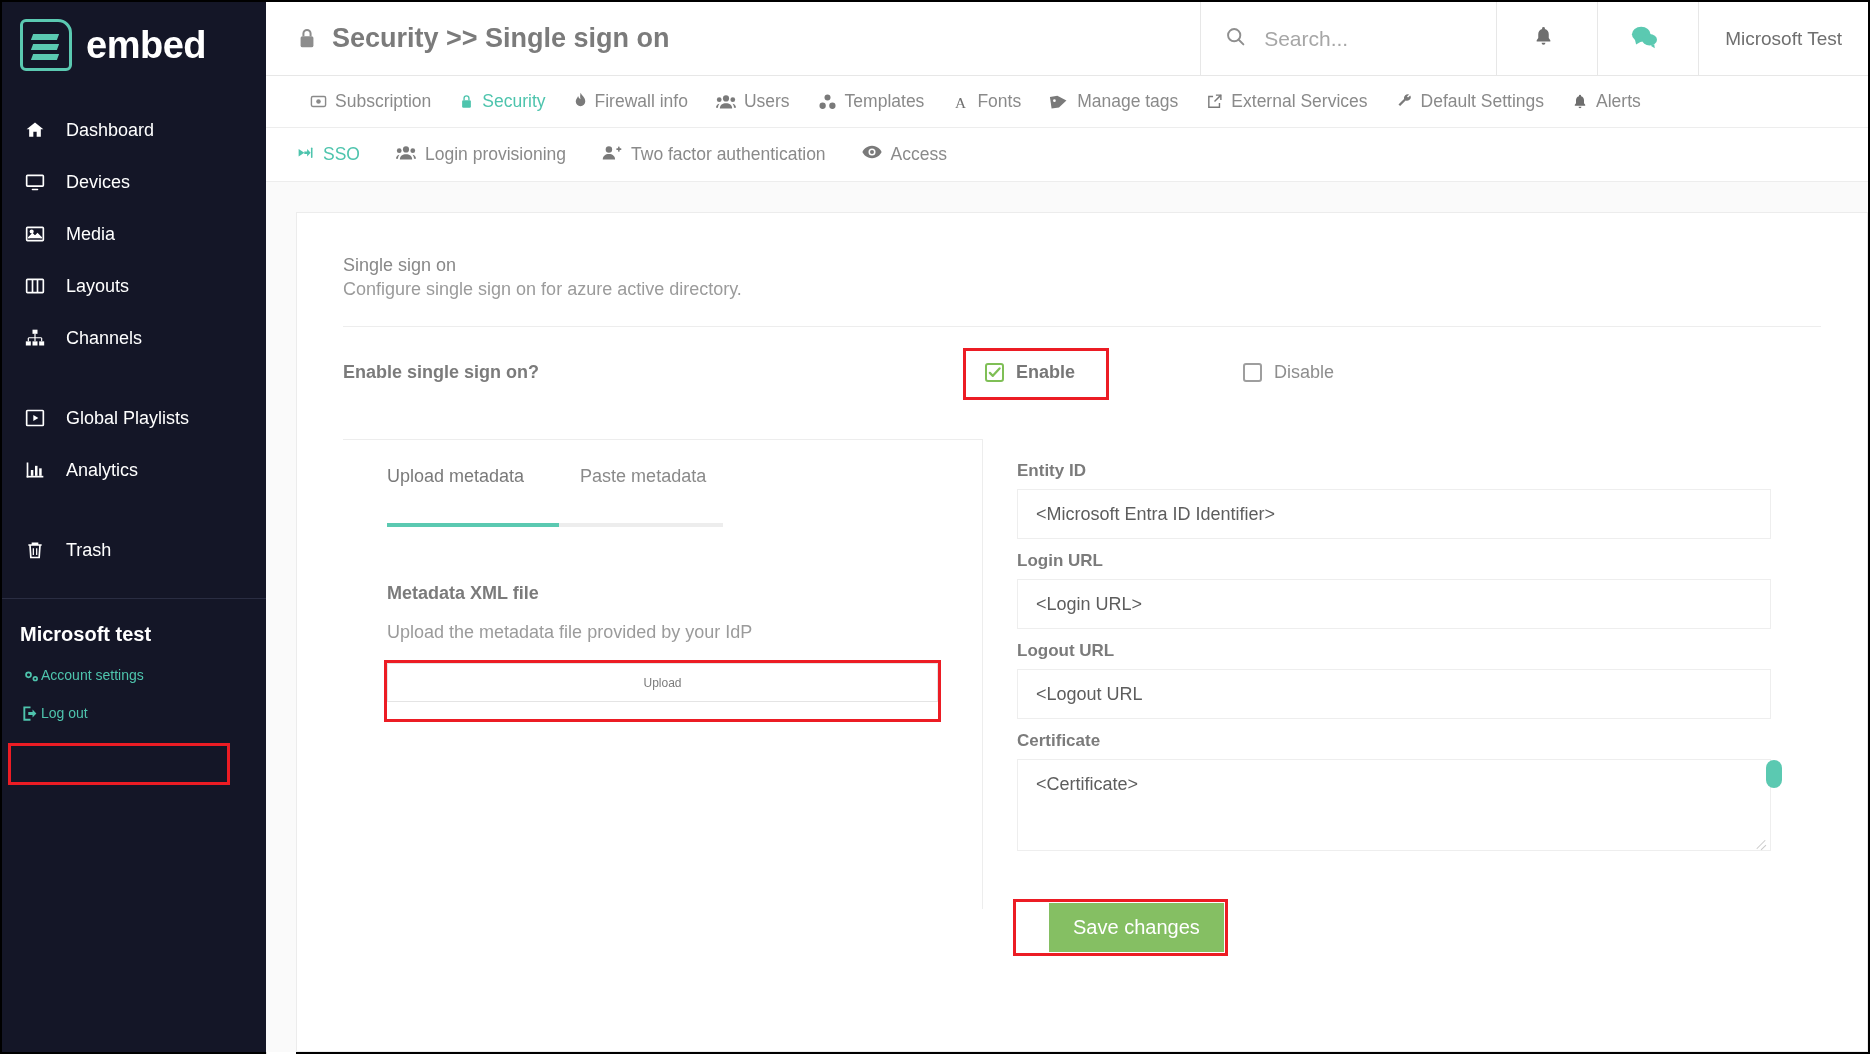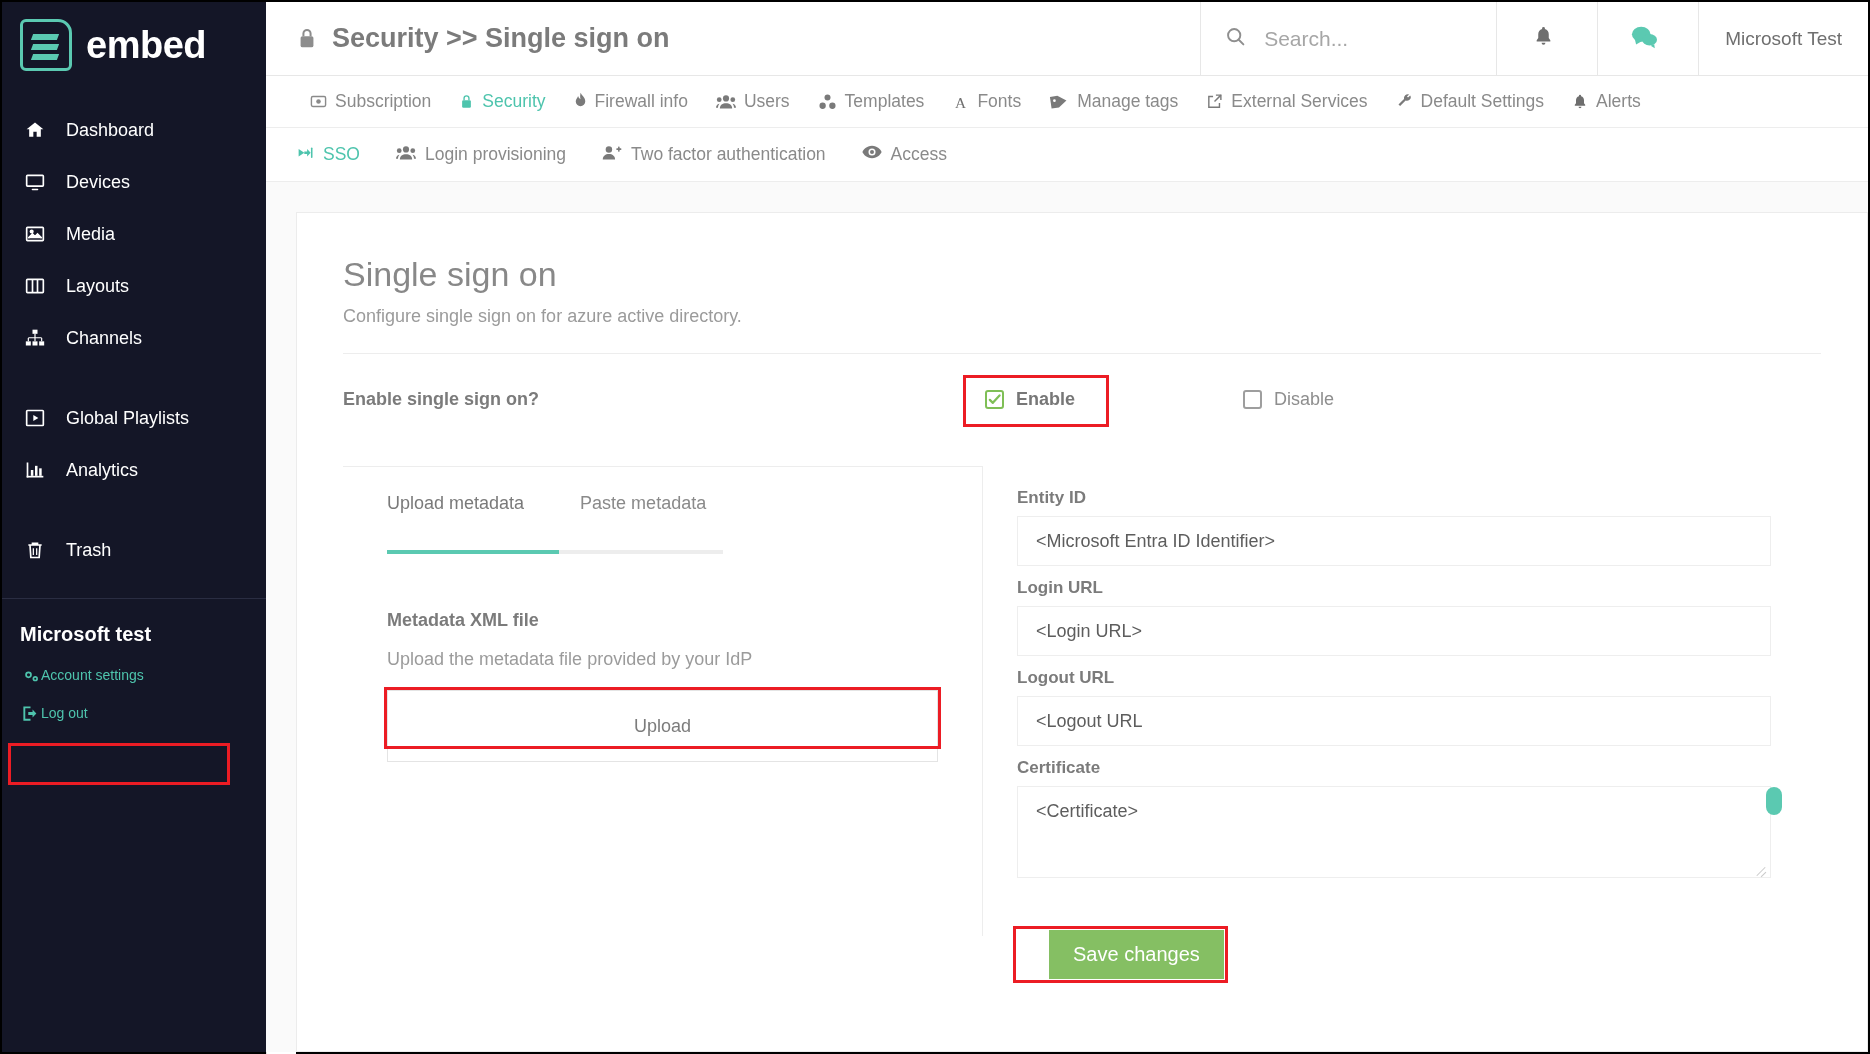--- a/index.html
+++ b/index.html
@@ -225,23 +225,23 @@
     overflow: hidden;
   }
   .card {
     background: #ffffff;
     border: 1px solid #ececec;
     height: 100%;
     padding: 42px 46px 0 46px;
     position: relative;
   }
   .card-title {
-    font-size: 34px;
+    font-size: 18px;
     color: #888888;
-    margin-bottom: 12px;
+    margin-bottom: 3px;
   }
   .card-sub {
     font-size: 18px;
     color: #9b9b9b;
     margin-bottom: 26px;
   }
   .hr { height: 1px; background: #ededed; }
 
   .enable-row {
     display: flex;
@@ -318,25 +318,25 @@
     margin-top: 56px;
   }
   .mfile-sub {
     font-size: 18px;
     color: #9b9b9b;
     margin-top: 18px;
     margin-bottom: 20px;
   }
   .upload-btn {
     border: 1px solid #e4e4e4;
-    height: 72px;
+    height: 39px;
     display: flex;
     align-items: center;
     justify-content: center;
-    font-size: 18px;
+    font-size: 12px;
     color: #7c7c7c;
     background: #fff;
     cursor: pointer;
   }
   #wrap-upload { position: relative; }
   #hl-upload { left: -3px; top: -3px; right: -3px; height: 62px; width: auto; }
 
   .panel-right {
     flex: 1 1 auto;
     padding: 22px 50px 30px 34px;

